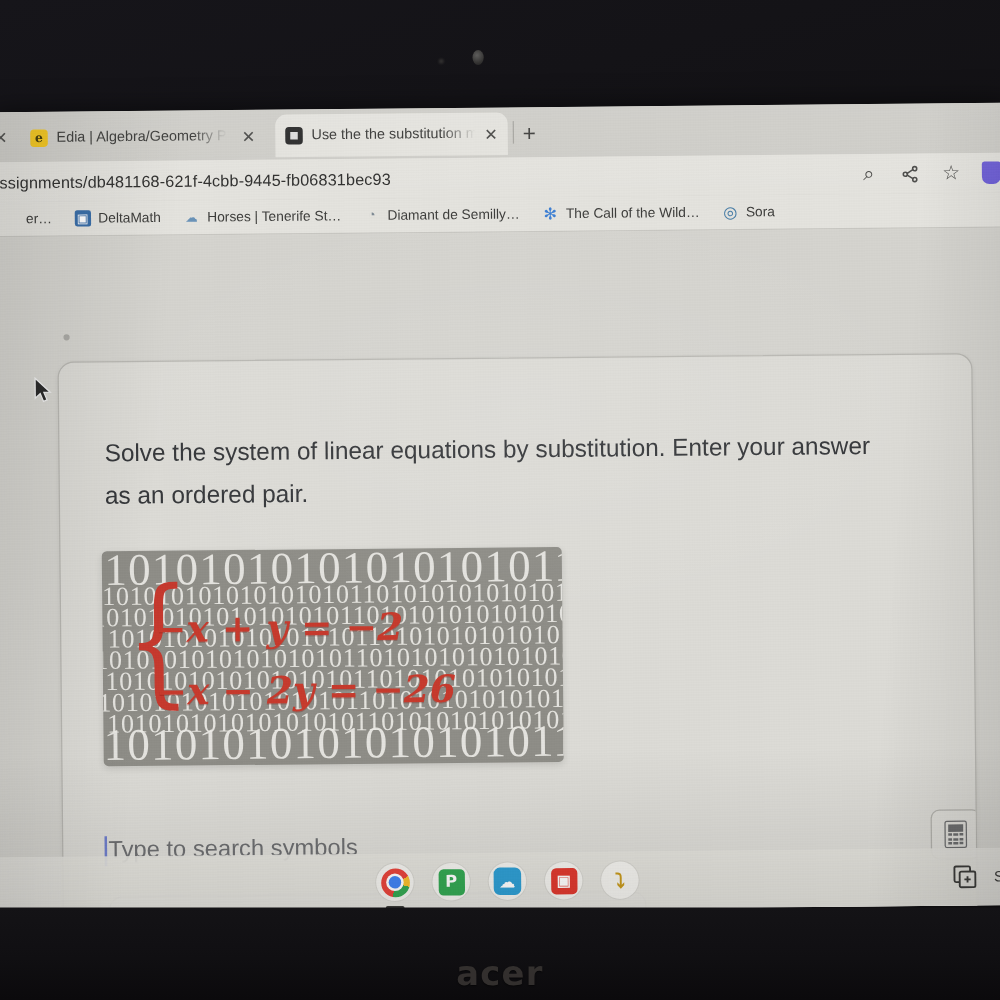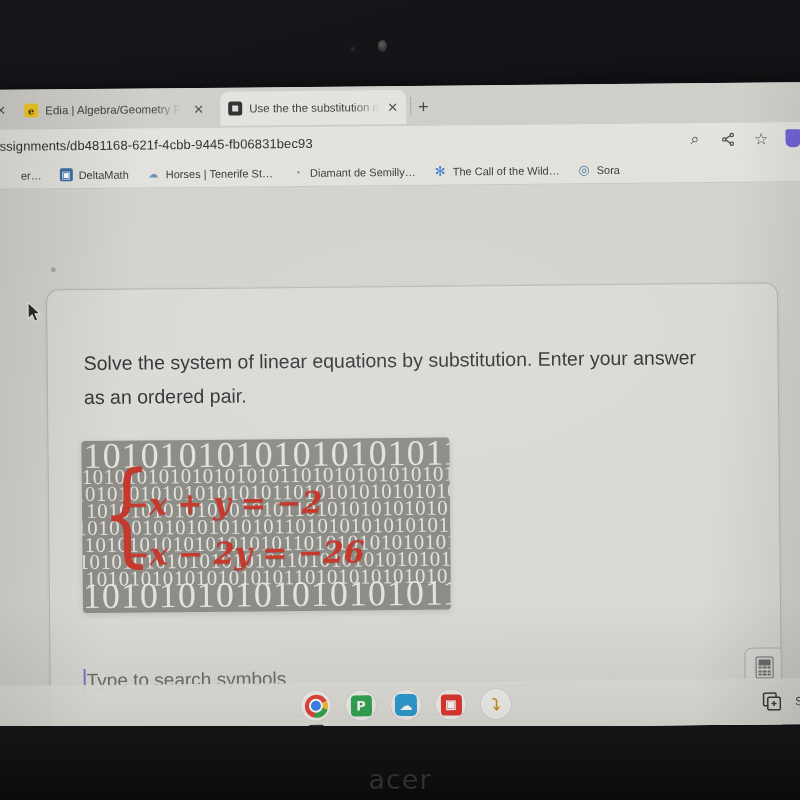--- a/index.html
+++ b/index.html
@@ -35,21 +35,21 @@
 
   
   #bottom-bezel {
     position: absolute; left: 0; top: 726px; width: 800px; height: 74px;
     background: linear-gradient(180deg, #141316 0%, #100f12 55%, #0b0a0c 100%);
   }
   #acer-logo {
     position: absolute; left: 0; top: 764px; width: 800px;
     text-align: center;
     font-family: "DejaVu Sans", sans-serif;
-    font-size: 27px; letter-spacing: 1px; font-weight: 400;
+    font-size: 27px; letter-spacing: 1px; font-weight: 700;
     color: #4a4541; opacity: .62;
     text-shadow: 0 1px 1px rgba(0,0,0,.8);
   }
 
   
   #screen {
     position: absolute;
     left: -8px; top: 86px;
     width: 816px; height: 642px;
     background: #d8d7d2;

